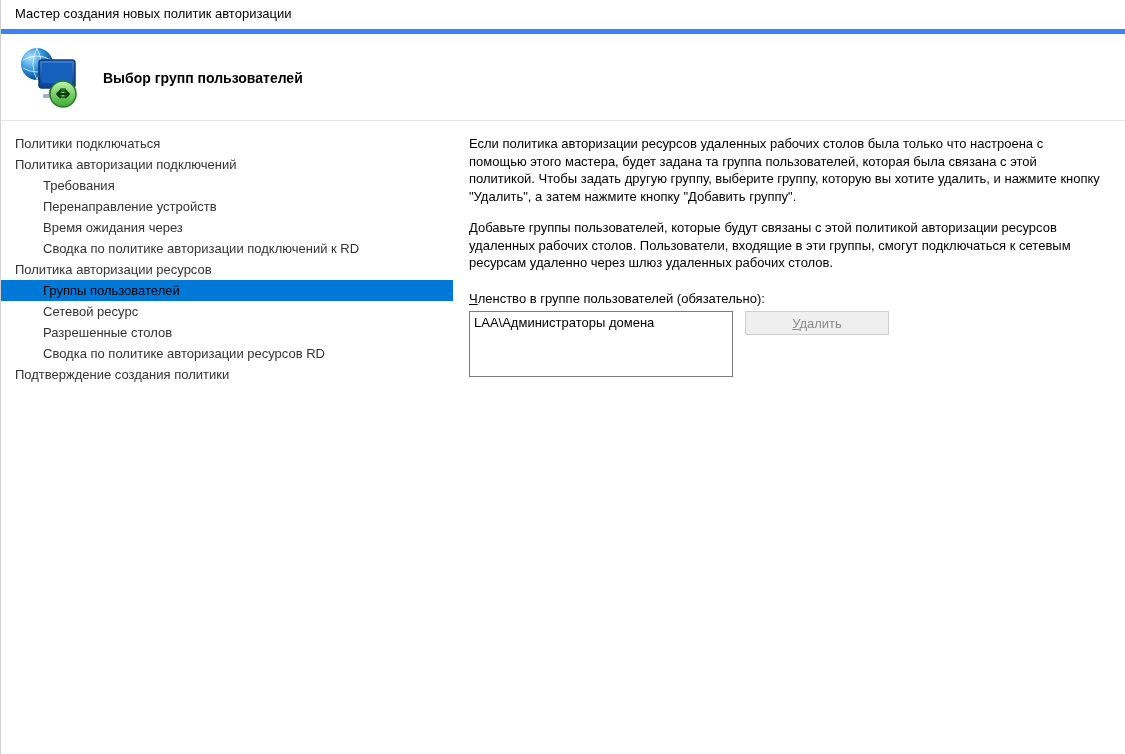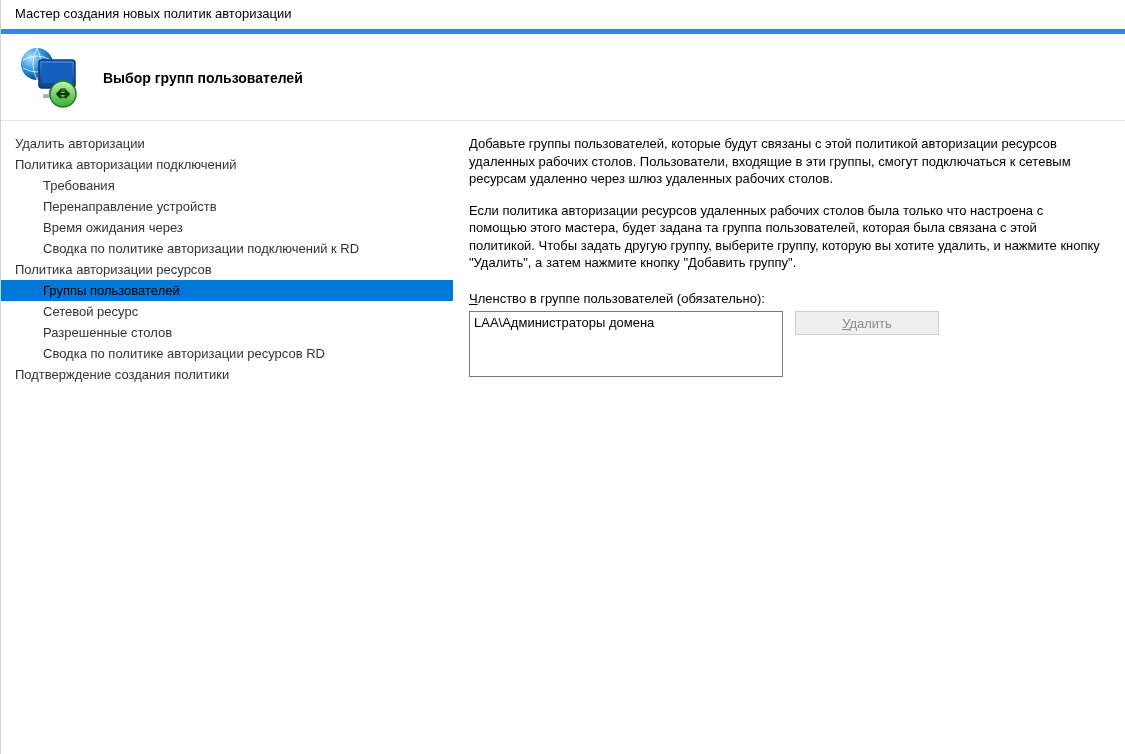--- a/index.html
+++ b/index.html
@@ -80,21 +80,21 @@
     margin-top: 18px;
     margin-bottom: 4px;
   }
   .underline-letter { text-decoration: underline; }
   .group-row {
     display: flex;
     align-items: flex-start;
     gap: 12px;
   }
   .listbox {
-    width: 314px;
+    width: 264px;
     height: 66px;
     border: 1px solid #7a7a7a;
     background: #ffffff;
     padding: 2px 4px;
     font-size: 13px;
     overflow: hidden;
   }
   .btn-col {
     display: flex;
     flex-direction: column;
@@ -150,37 +150,37 @@
         <circle cx="44" cy="48" r="13" fill="url(#badge)" stroke="#2a7a22" stroke-width="1.5"></circle>
         <path d="M37 48 L42 48 L42 43 L46 43 L46 48 L51 48 M44 44 L40 48 L44 52 M44 44 L48 48 L44 52" stroke="#0c4d06" stroke-width="1.6" fill="none" opacity="0.8"></path>
         <path d="M38 48 L50 48 M50 48 L46 44 M50 48 L46 52 M38 48 L42 44 M38 48 L42 52" stroke="#063c00" stroke-width="1.8" fill="none"></path>
       </svg>
     </div>
     <div class="header-title">Выбор групп пользователей</div>
   </div>
 
   <div class="body">
     <div class="nav" id="nav">
-        <div class="nav-item">Удалить авторизации</div>
+        <div class="nav-item">Политики подключаться</div>
         <div class="nav-item">Политика авторизации подключений</div>
         <div class="nav-item indent1">Требования</div>
         <div class="nav-item indent1">Перенаправление устройств</div>
         <div class="nav-item indent1">Время ожидания через</div>
         <div class="nav-item indent1">Сводка по политике авторизации подключений к RD</div>
         <div class="nav-item">Политика авторизации ресурсов</div>
         <div class="nav-item indent1 selected">Группы пользователей</div>
         <div class="nav-item indent1">Сетевой ресурс</div>
         <div class="nav-item indent1">Разрешенные столов</div>
         <div class="nav-item indent1">Сводка по политике авторизации ресурсов RD</div>
         <div class="nav-item">Подтверждение создания политики</div>
       </div>
 
     <div class="content">
+      <div class="para">Если политика авторизации ресурсов удаленных рабочих столов была только что настроена с помощью этого мастера, будет задана та группа пользователей, которая была связана с этой политикой. Чтобы задать другую группу, выберите группу, которую вы хотите удалить, и нажмите кнопку "Удалить", а затем нажмите кнопку "Добавить группу".</div>
       <div class="para">Добавьте группы пользователей, которые будут связаны с этой политикой авторизации ресурсов удаленных рабочих столов. Пользователи, входящие в эти группы, смогут подключаться к сетевым ресурсам удаленно через шлюз удаленных рабочих столов.</div>
-      <div class="para">Если политика авторизации ресурсов удаленных рабочих столов была только что настроена с помощью этого мастера, будет задана та группа пользователей, которая была связана с этой политикой. Чтобы задать другую группу, выберите группу, которую вы хотите удалить, и нажмите кнопку "Удалить", а затем нажмите кнопку "Добавить группу".</div>
 
       <div class="fieldlabel">
         <span class="underline-letter">Ч</span><span>ленство в группе пользователей (обязательно):</span>
       </div>
 
       <div class="group-row">
         <div class="listbox" id="groups-listbox">
             <div>LAA\Администраторы домена</div>
           </div>
         <div class="btn-col">

